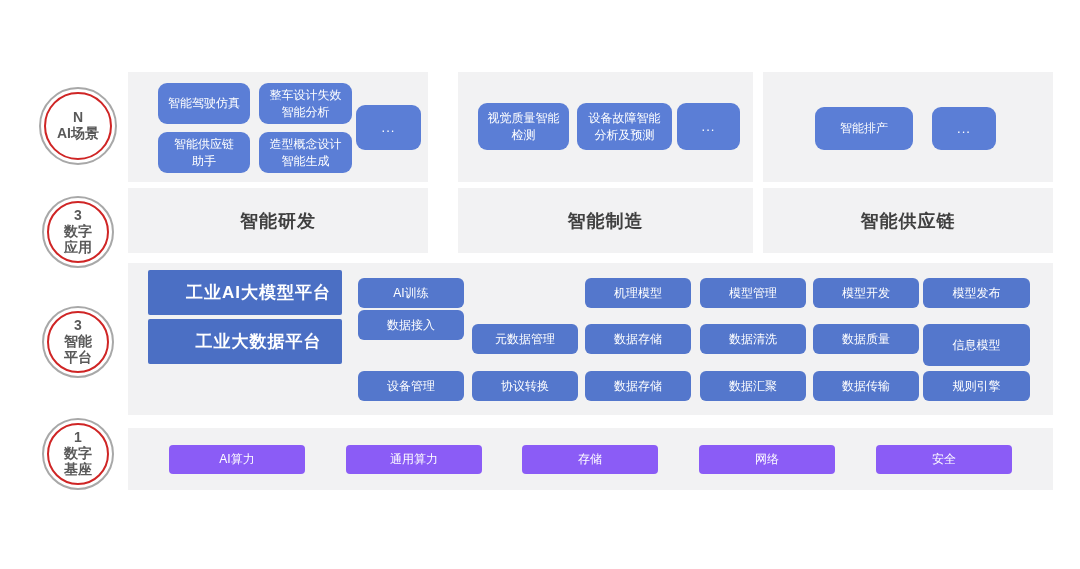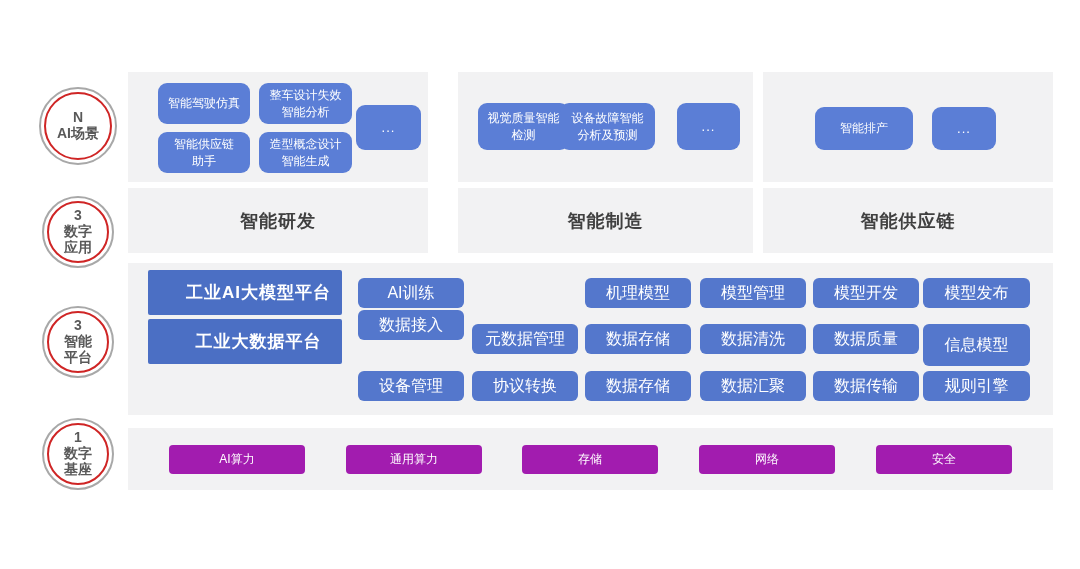--- a/index.html
+++ b/index.html
@@ -20,22 +20,22 @@
   .blk{
     position:absolute;color:#ffffff;display:flex;align-items:center;justify-content:center;
     text-align:center;box-sizing:border-box;white-space:pre-line;
   }
   .scen{background:#5B7ED6;border-radius:9px;font-size:12px;line-height:1.35;}
   .app-title{
     position:absolute;inset:0;display:flex;align-items:center;justify-content:center;
     color:#404040;font-size:18px;font-weight:bold;letter-spacing:1px;
   }
   .plat{background:#4B6FC4;border-radius:2px;font-size:17px;font-weight:bold;letter-spacing:1px;padding-left:27px;}
-  .cap{background:#5477CC;border-radius:6px;font-size:16px;}
-  .base{background:#a21caf;border-radius:4px;font-size:12px;}
+  .cap{background:#5477CC;border-radius:6px;font-size:12px;}
+  .base{background:#8b5cf6;border-radius:4px;font-size:12px;}
   .dots{letter-spacing:1px;font-size:13px;}
 </style>
 </head>
 <body>
 
 <div class="canvas">
 
   <div class="badge" style="left:39px;top:87px;width:74px;height:74px">
     <div class="badge-inner">
       <span>N</span>
@@ -71,21 +71,21 @@
     <div class="blk scen" style="left:30px;top:60px;width:92px;height:41px">智能供应链
 助手</div>
     <div class="blk scen" style="left:131px;top:60px;width:93px;height:41px">造型概念设计
 智能生成</div>
     <div class="blk scen dots" style="left:228px;top:33px;width:65px;height:45px">...</div>
   </div>
 
   <div class="panel" style="left:458px;top:72px;width:295px;height:110px">
     <div class="blk scen" style="left:20px;top:31px;width:91px;height:47px">视觉质量智能
 检测</div>
-    <div class="blk scen" style="left:102px;top:31px;width:95px;height:47px">设备故障智能
+    <div class="blk scen" style="left:119px;top:31px;width:95px;height:47px">设备故障智能
 分析及预测</div>
     <div class="blk scen dots" style="left:219px;top:31px;width:63px;height:47px">...</div>
   </div>
 
   <div class="panel" style="left:763px;top:72px;width:290px;height:110px">
     <div class="blk scen" style="left:52px;top:35px;width:98px;height:43px">智能排产</div>
     <div class="blk scen dots" style="left:169px;top:35px;width:64px;height:43px">...</div>
   </div>
 
   <div class="panel" style="left:128px;top:188px;width:300px;height:65px">

